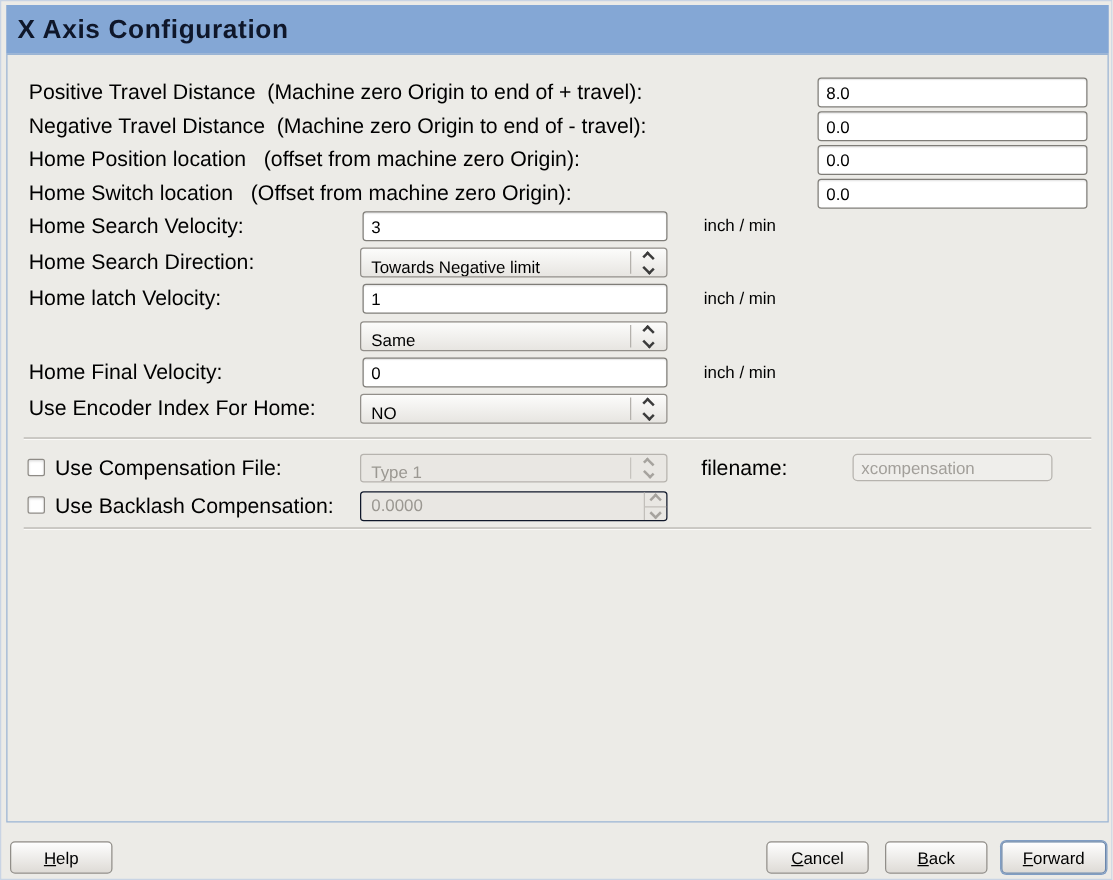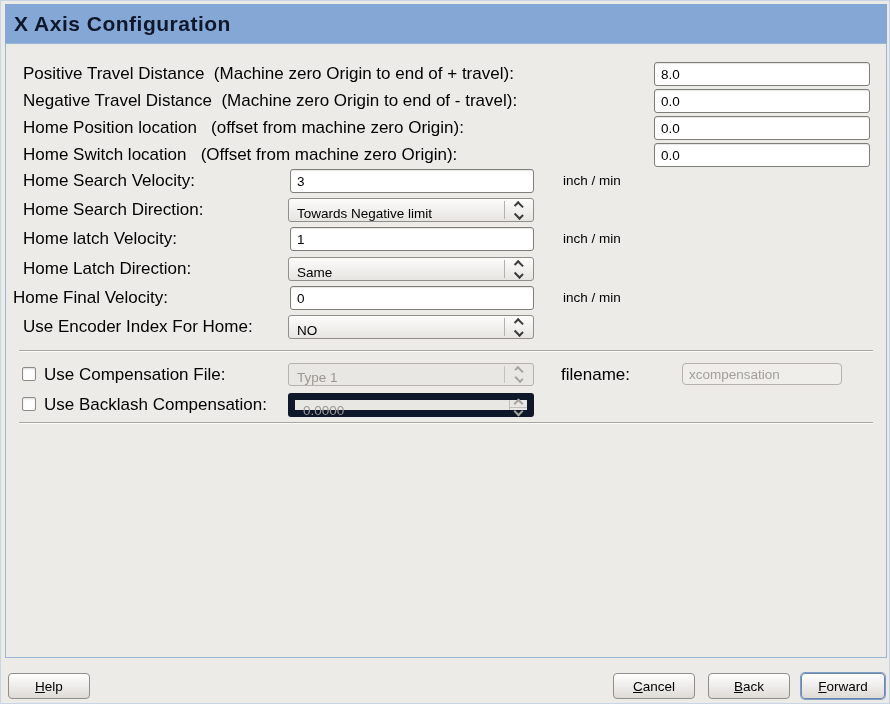--- a/index.html
+++ b/index.html
@@ -24,21 +24,21 @@
              display:flex;flex-direction:column;align-items:center;justify-content:center;gap:3px;}
   .cu,.cd{display:block;width:6px;height:6px;border:0 solid #3b3b3b;}
   .cu{border-left-width:2px;border-top-width:2px;transform:rotate(45deg);margin-top:2px;}
   .cd{border-right-width:2px;border-bottom-width:2px;transform:rotate(45deg);margin-bottom:2px;}
   .combo.disabled{background:#e9e7e3;border-color:#b6b3ae;}
   .combo.disabled .combo-text{color:#9b9892;}
   .combo.disabled .combo-btn{border-left-color:#c6c3be;}
   .combo.disabled .cu,.combo.disabled .cd{border-color:#a6a39e;}
   .entry.disabled{background:#efeeeb;border-color:#b6b3ae;color:#a29f9a;box-shadow:none;}
   .spin{position:absolute;box-sizing:border-box;height:24px;width:246px;background:#e9e7e3;
-        border:7px solid #0f172a;border-radius:3px;display:flex;}
+        border:1px solid #0f172a;border-radius:3px;display:flex;}
   .spin-text{flex:1;font-size:13.5px;color:#9b9892;line-height:22px;padding-left:8px;}
   .spin-btns{width:17px;border-left:1px solid #c2bfba;display:flex;flex-direction:column;}
   .spin-cell{flex:1;display:flex;align-items:center;justify-content:center;}
   .spin-cell:first-child{border-bottom:1px solid #c2bfba;}
   .spin .cu,.spin .cd{width:5px;height:5px;border-color:#a6a39e;margin:0;}
   .sep{position:absolute;left:18px;width:854px;height:0;border-top:1px solid #a9a7a2;
        border-bottom:1px solid #fbfaf8;}
   .cb{position:absolute;width:14px;height:14px;box-sizing:border-box;background:#fff;
       border:1px solid #8e8b86;border-radius:2px;box-shadow:inset 0 1px 2px rgba(0,0,0,0.15);cursor:default;}
   .btn{position:absolute;height:26px;box-sizing:border-box;background:linear-gradient(#fefefe,#dedbd6);
@@ -76,30 +76,29 @@
     <span class="combo-btn">
         <i class="cu"></i>
         <i class="cd"></i>
       </span>
   </div>
 
   <div class="lbl" style="left:22px;top:226px;">Home latch Velocity:</div>
   <input class="entry" style="left: 289px; top: 226px; width: 244px;" value="1">
   <div class="unit" style="left:562px;top:226px;">inch / min</div>
 
-  <div class="lbl" style="left:22px;top:256px;">Home Latch Direction:</div>
   <div class="combo" style="left:287px;top:256px;">
     <span class="combo-text">Same</span>
     <span class="combo-btn">
         <i class="cu"></i>
         <i class="cd"></i>
       </span>
   </div>
 
-  <div class="lbl" style="left:12px;top:285px;">Home Final Velocity:</div>
+  <div class="lbl" style="left:22px;top:285px;">Home Final Velocity:</div>
   <input class="entry" style="left: 289px; top: 285px; width: 244px;" value="0">
   <div class="unit" style="left:562px;top:285px;">inch / min</div>
 
   <div class="lbl" style="left:22px;top:314px;">Use Encoder Index For Home:</div>
   <div class="combo" style="left:287px;top:314px;">
     <span class="combo-text">NO</span>
     <span class="combo-btn">
         <i class="cu"></i>
         <i class="cd"></i>
       </span>

